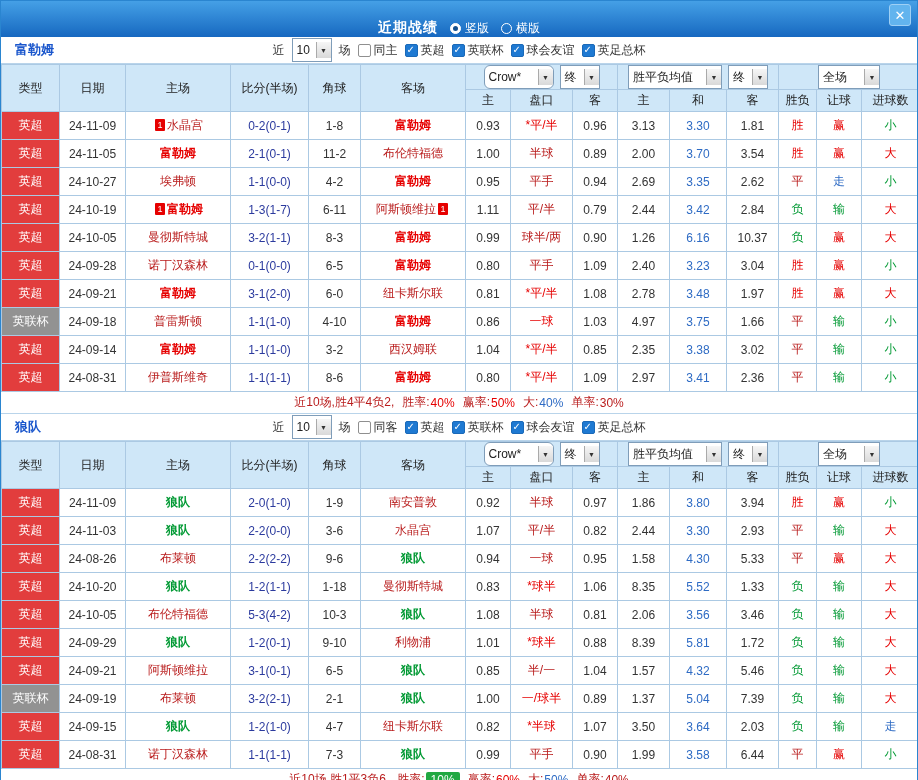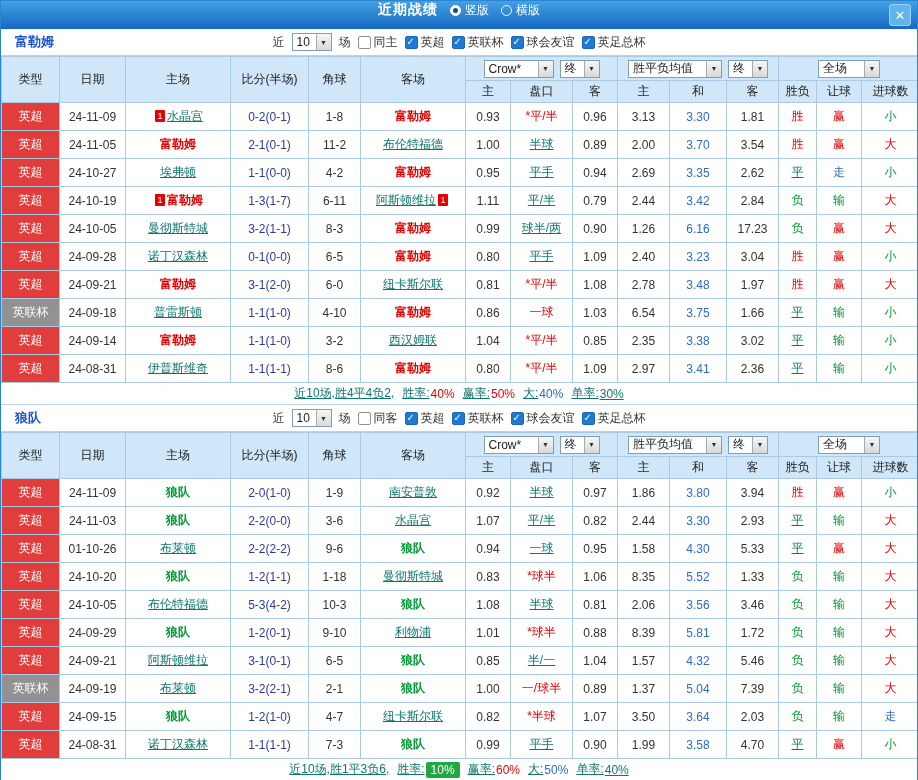--- a/index.html
+++ b/index.html
@@ -7,23 +7,23 @@
   body {
     width: 918px;
     font-family: "Liberation Sans", "DejaVu Sans", sans-serif;
     font-size: 12px;
     color: #333;
   }
   .window { width: 918px; border: 1px solid #2a85d0; overflow: hidden; }
 
   
   .titlebar {
-    height: 28px;
+    height: 36px;
     background: linear-gradient(180deg, var(--topbar_from), var(--topbar_to));
-    display: flex; align-items: flex-start; position: relative; color: #fff;
+    display: flex; align-items: flex-end; position: relative; color: #fff;
   }
   .titlebar-center { margin: 0 auto; display: flex; align-items: center; gap: 12px; }
   .title { font-weight: bold; font-size: 14px; letter-spacing: 1px; }
   .radio { display: inline-flex; align-items: center; gap: 4px; cursor: pointer; font-size: 12px; }
   .radio-circle {
     width: 11px; height: 11px; border: 1px solid #fff; border-radius: 50%;
     position: relative; background: transparent; display:inline-block;
   }
   .radio-circle.selected { background: #fff; }
   .radio-circle.selected::after {
@@ -48,31 +48,31 @@
   .cb {
     width: 13px; height: 13px; border: 1px solid #8f8f8f; background: #fff;
     border-radius: 2px; display: inline-block; position: relative; flex: 0 0 auto;
   }
   .cb.checked { background: #1e79d2; border-color: #1a69b8; }
   .cb.checked::after { content: "✓"; color: #fff; font-size: 10px; position: absolute; left: 1px; top: -1px; }
 
   
   .select {
     display: inline-flex; align-items: center; justify-content: space-between;
-    border: 1px solid #7f9db9; background: #fff; height: 18px;
+    border: 1px solid #7f9db9; background: #fff; height: 24px;
     padding-left: 4px; cursor: pointer; color: #222; white-space: nowrap;
   }
   .select .arrow {
     width: 15px; height: 16px; margin-left: 3px;
     background: linear-gradient(#f6f6f6, #d9d9d9); border-left: 1px solid #aaa;
     display: inline-flex; align-items: center; justify-content: center;
     font-size: 7px; color: #333; flex: 0 0 auto;
   }
   .sel-count { min-width: 40px; }
-  .sel-company { min-width: 70px; }
+  .sel-company { min-width: 70px; border-radius: 6px; }
   .sel-final { min-width: 40px; }
   .sel-avg { min-width: 94px; }
   .sel-scope { min-width: 62px; }
 
   
   table { width: 918px; border-collapse: collapse; table-layout: fixed; }
   th, td {
     border: 1px solid var(--border); text-align: center; padding: 0;
     overflow: hidden; white-space: nowrap;
   }
@@ -80,21 +80,21 @@
   thead tr:first-child th { height: 24px; }
   thead tr:last-child th { height: 22px; }
   tbody td { height: 28px; background: #fff; }
   .hsel { display: flex; align-items: center; justify-content: center; gap: 6px; }
 
   .type-l { background: var(--league_bg); color: #fff; }
   .type-c { background: var(--cup_bg); color: #fff; }
   .c-r { color: var(--red); }
   .c-g { color: var(--green); }
   .c-b { color: var(--blue); }
-  .c-k { color: #0f766e; text-decoration: underline; }
+  .c-k { color: #b91c1c; }
   td.score { color: var(--score_blue); }
   .team-cell .c-r, .team-cell .c-g { font-weight: bold; }
   .red-badge {
     display: inline-block; min-width: 10px; height: 12px; line-height: 12px;
     background: var(--red); color: #fff; font-size: 9px; padding: 0 1px;
     margin: 0 2px; border-radius: 1px; vertical-align: 1px;
   }
 
   
   .section-footer {
@@ -306,21 +306,21 @@
             <td>24-10-05</td>
             <td class="team-cell"><span class="c-k">曼彻斯特城</span></td>
             <td class="score">3-2(1-1)</td>
             <td>8-3</td>
             <td class="team-cell"><span class="c-r">富勒姆</span></td>
             <td>0.99</td>
             <td class="c-k">球半/两</td>
             <td>0.90</td>
             <td>1.26</td>
             <td class="c-b">6.16</td>
-            <td>17.23</td>
+            <td>10.37</td>
             <td class="c-g">负</td>
             <td class="c-r">赢</td>
             <td class="c-r">大</td>
           </tr>
           <tr>
             <td class="type-l">英超</td>
             <td>24-09-28</td>
             <td class="team-cell"><span class="c-k">诺丁汉森林</span></td>
             <td class="score">0-1(0-0)</td>
             <td>6-5</td>
@@ -355,21 +355,21 @@
           <tr>
             <td class="type-c">英联杯</td>
             <td>24-09-18</td>
             <td class="team-cell"><span class="c-k">普雷斯顿</span></td>
             <td class="score">1-1(1-0)</td>
             <td>4-10</td>
             <td class="team-cell"><span class="c-r">富勒姆</span></td>
             <td>0.86</td>
             <td class="c-r">一球</td>
             <td>1.03</td>
-            <td>6.54</td>
+            <td>4.97</td>
             <td class="c-b">3.75</td>
             <td>1.66</td>
             <td class="c-k">平</td>
             <td class="c-g">输</td>
             <td class="c-g">小</td>
           </tr>
           <tr>
             <td class="type-l">英超</td>
             <td>24-09-14</td>
             <td class="team-cell"><span class="c-r">富勒姆</span></td>
@@ -562,21 +562,21 @@
             <td>0.82</td>
             <td>2.44</td>
             <td class="c-b">3.30</td>
             <td>2.93</td>
             <td class="c-k">平</td>
             <td class="c-g">输</td>
             <td class="c-r">大</td>
           </tr>
           <tr>
             <td class="type-l">英超</td>
-            <td>01-10-26</td>
+            <td>24-08-26</td>
             <td class="team-cell"><span class="c-k">布莱顿</span></td>
             <td class="score">2-2(2-2)</td>
             <td>9-6</td>
             <td class="team-cell"><span class="c-g">狼队</span></td>
             <td>0.94</td>
             <td class="c-k">一球</td>
             <td>0.95</td>
             <td>1.58</td>
             <td class="c-b">4.30</td>
             <td>5.33</td>
@@ -691,21 +691,21 @@
             <td>24-08-31</td>
             <td class="team-cell"><span class="c-k">诺丁汉森林</span></td>
             <td class="score">1-1(1-1)</td>
             <td>7-3</td>
             <td class="team-cell"><span class="c-g">狼队</span></td>
             <td>0.99</td>
             <td class="c-k">平手</td>
             <td>0.90</td>
             <td>1.99</td>
             <td class="c-b">3.58</td>
-            <td>4.70</td>
+            <td>6.44</td>
             <td class="c-k">平</td>
             <td class="c-r">赢</td>
             <td class="c-g">小</td>
           </tr>
         </tbody>
     </table>
     <div class="section-footer">
         <span class="c-k">近10场,胜1平3负6,</span>
         <span class="stat">
           <span class="c-k">胜率:</span>

